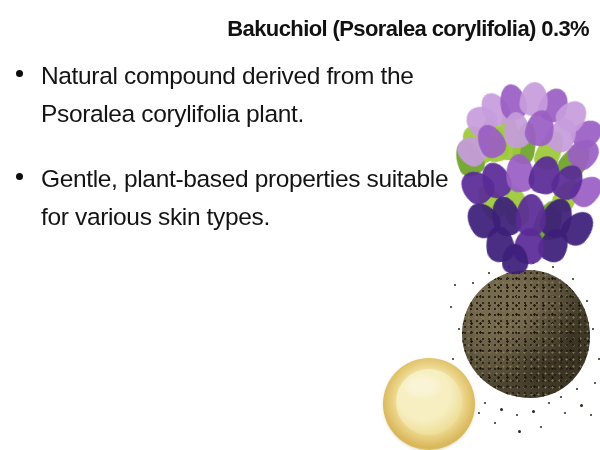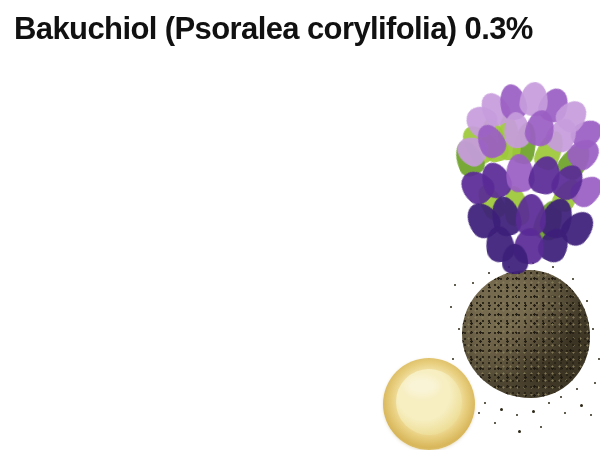--- a/index.html
+++ b/index.html
@@ -18,25 +18,26 @@
   }
 
   
   #title {
     position: absolute;
     left: 14px;
     top: 10px;
     width: 575px;
     font-family: "Liberation Sans", sans-serif;
     font-weight: bold;
-    font-size: 31px;
+    font-size: 22px;
     letter-spacing: -0.6px;
     color: #111111;
     line-height: 38px;
     white-space: nowrap;
+    text-align: right;
   }
 
   
   #bullets {
     position: absolute;
     left: 10px;
     top: 57px;
     width: 445px;
   }
   .bullet-item {
@@ -161,22 +162,30 @@
 </style>
 </head>
 <body>
 
 <div id="slide">
 
   <div id="title">Bakuchiol (Psoralea corylifolia) 0.3%</div>
 
   <div id="bullets">
 
-
-
+    <div class="bullet-item">
+      <span class="bullet-dot"></span>
+      <div class="bullet-text">Natural compound derived from the  Psoralea corylifolia plant.</div>
+    </div>
+
+
+    <div class="bullet-item">
+      <span class="bullet-dot"></span>
+      <div class="bullet-text">Gentle, plant-based properties suitable for various skin types.</div>
+    </div>
 
   </div>
 
   <div id="flowers">
       <div class="leaf" style="left: 12px; top: 46px; width: 30px; height: 40px; transform: rotate(-38deg); background: rgb(158, 201, 58); z-index: 1; opacity: 0.93;"></div>
       <div class="leaf" style="left: 4px; top: 62px; width: 26px; height: 36px; transform: rotate(-22deg); background: rgb(110, 163, 42); z-index: 1; opacity: 0.93;"></div>
       <div class="leaf" style="left: 30px; top: 40px; width: 24px; height: 44px; transform: rotate(-14deg); background: rgb(158, 201, 58); z-index: 2; opacity: 0.93;"></div>
       <div class="leaf" style="left: 46px; top: 36px; width: 22px; height: 46px; transform: rotate(-4deg); background: rgb(158, 201, 58); z-index: 2; opacity: 0.93;"></div>
       <div class="leaf" style="left: 62px; top: 44px; width: 22px; height: 42px; transform: rotate(10deg); background: rgb(110, 163, 42); z-index: 1; opacity: 0.93;"></div>
       <div class="leaf" style="left: 86px; top: 52px; width: 24px; height: 40px; transform: rotate(24deg); background: rgb(158, 201, 58); z-index: 1; opacity: 0.93;"></div>

